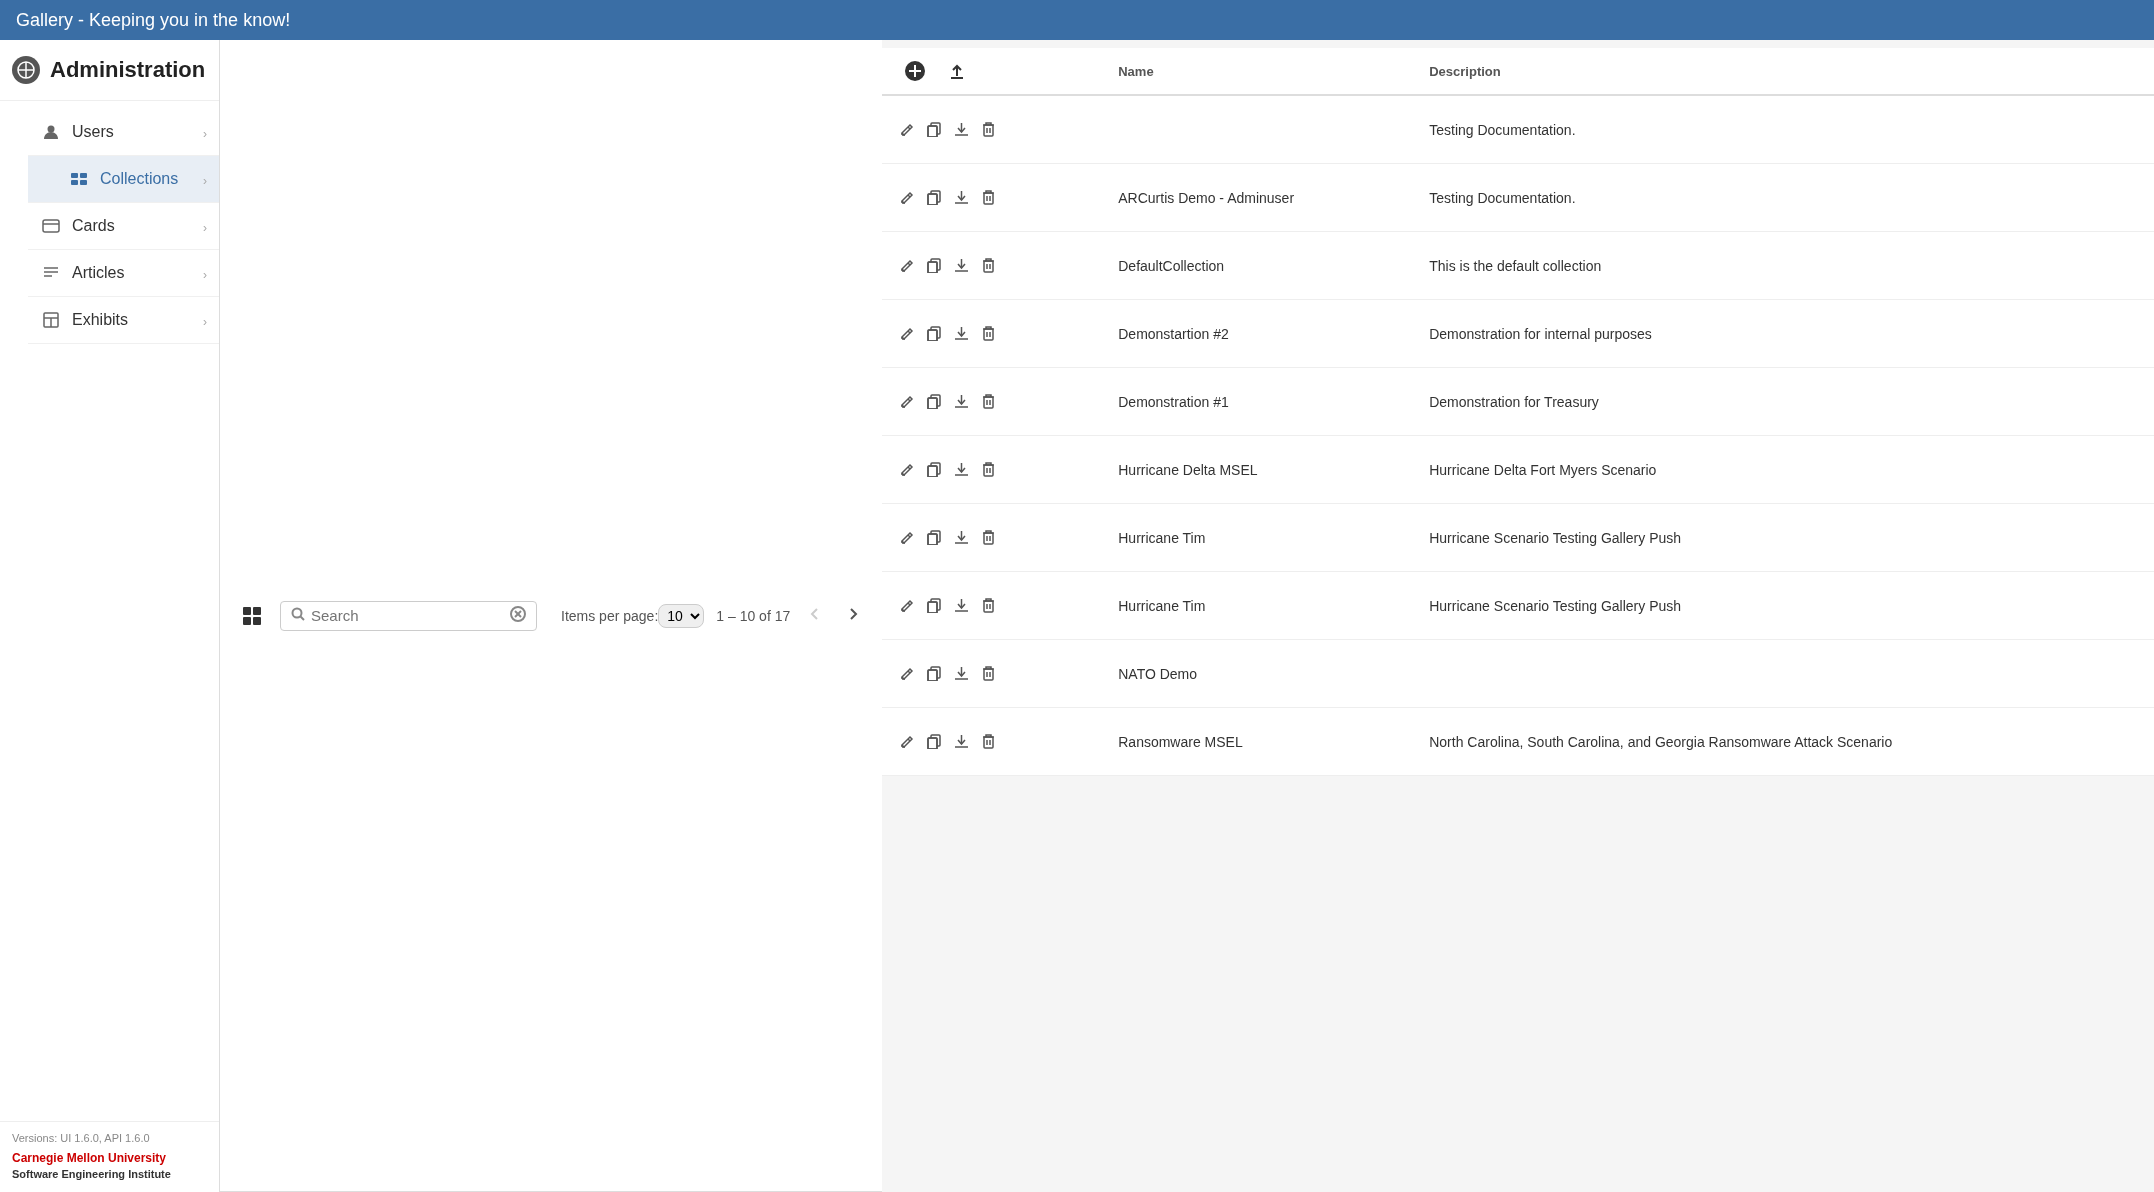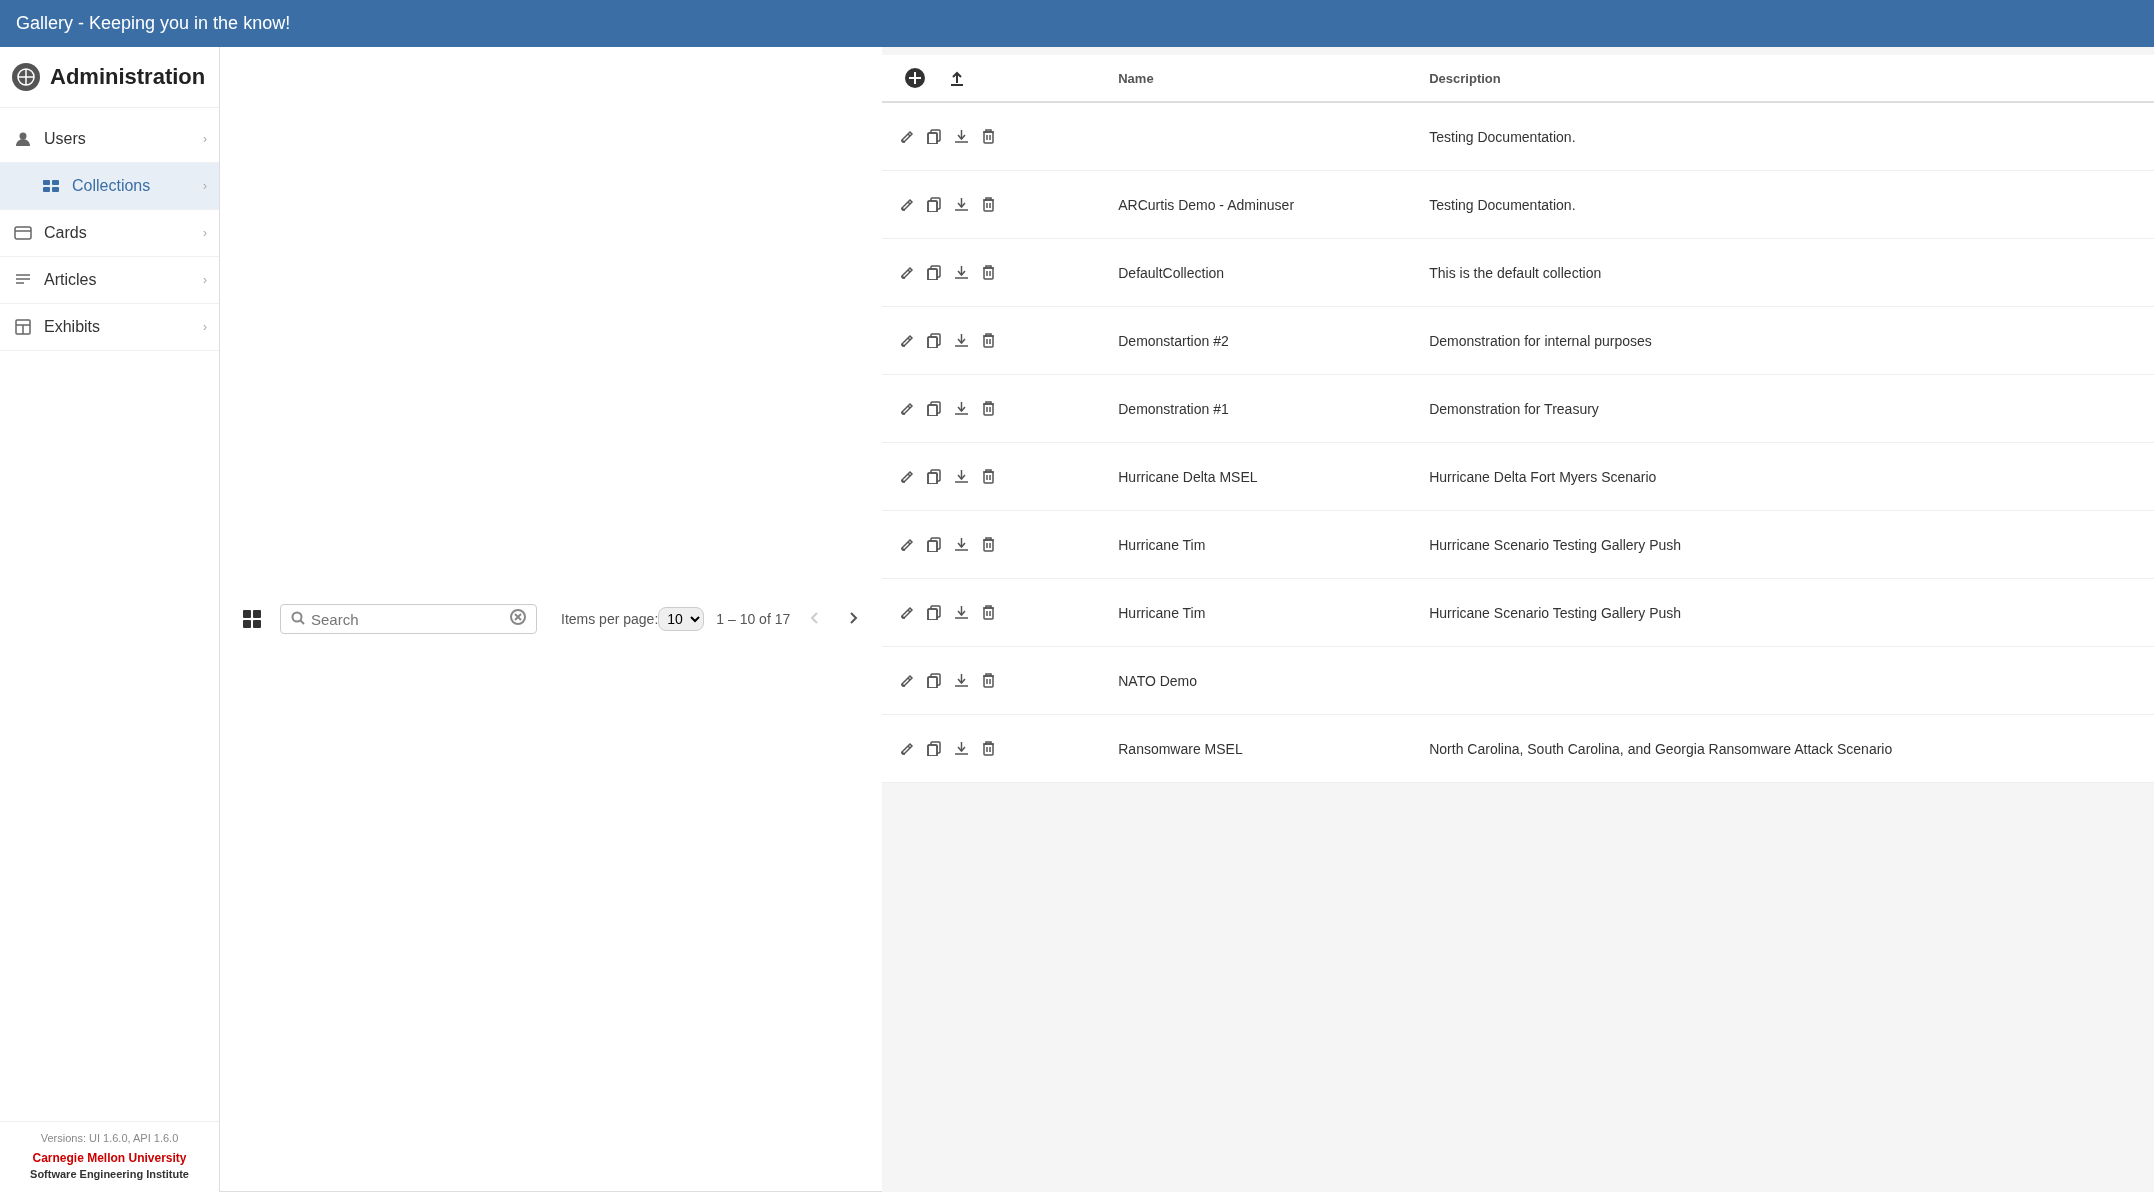--- a/index.html
+++ b/index.html
@@ -3,21 +3,21 @@
   <meta charset="utf-8">
   <style>
     * { box-sizing: border-box; margin: 0; padding: 0; }
     body { font-family: Arial, sans-serif; background: #f0f0f0; height: 100vh; display: flex; flex-direction: column; }
 
     
     .top-bar {
       background: #3a6ea5;
       color: white;
       padding: 0 16px;
-      height: 47px;
+      height: 40px;
       display: flex;
       align-items: center;
       font-size: 18px;
       font-weight: 500;
       flex-shrink: 0;
     }
 
     .main-layout {
       display: flex;
       flex: 1;
@@ -61,26 +61,27 @@
       font-weight: bold;
       color: #222;
     }
 
     .sidebar-nav {
       flex: 1;
     }
 
     .nav-item {
       display: flex;
-      align-items: center;
+      align-items: flex-end;
       padding: 14px 12px;
       cursor: pointer;
       border-bottom: 1px solid #f0f0f0;
       color: #333;
       font-size: 16px;
+      margin-left: 28px;
     }
 
     .nav-item.active {
       background: #e8eef5;
       color: #3a6ea5;
       padding-left: 40px;
     }
 
     .nav-item-icon {
       width: 22px;
@@ -104,21 +105,20 @@
     .nav-item-arrow {
       color: #aaa;
       font-size: 12px;
     }
 
     .sidebar-footer {
       padding: 10px 12px;
       border-top: 1px solid #eee;
       font-size: 11px;
       color: #666;
-      text-align: center;
     }
 
     .sidebar-footer .version {
       margin-bottom: 6px;
       color: #888;
     }
 
     .sidebar-footer .cmu-logo {
       color: #cc0000;
       font-weight: bold;

